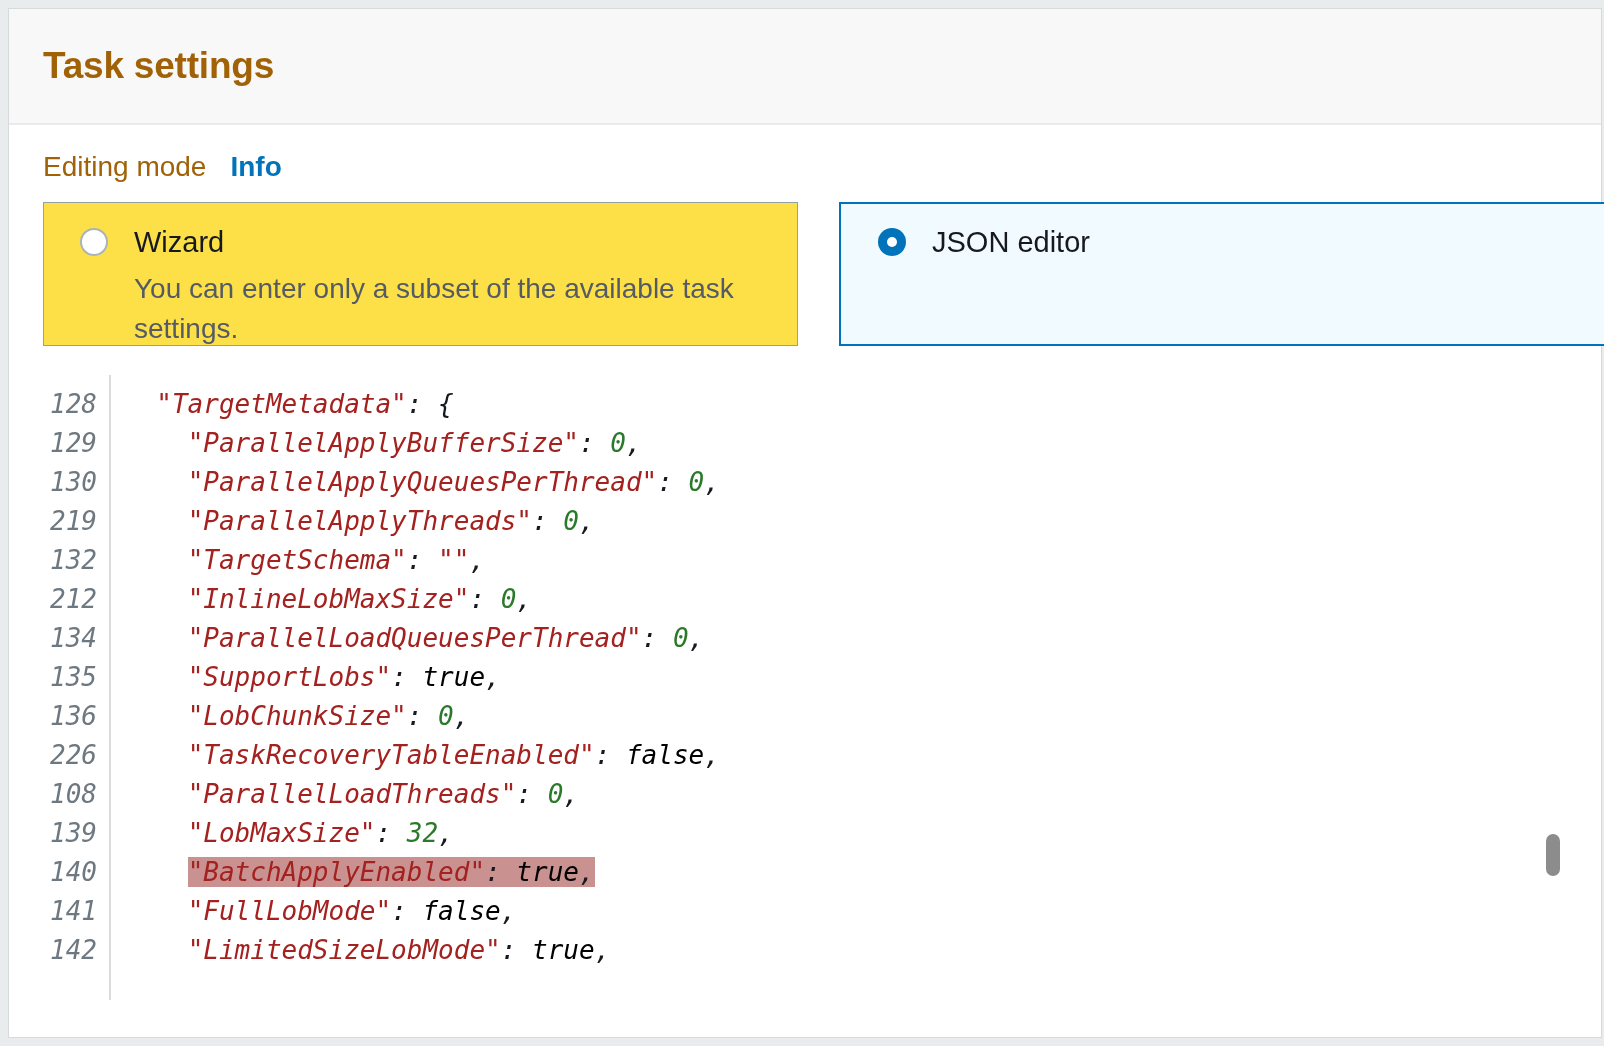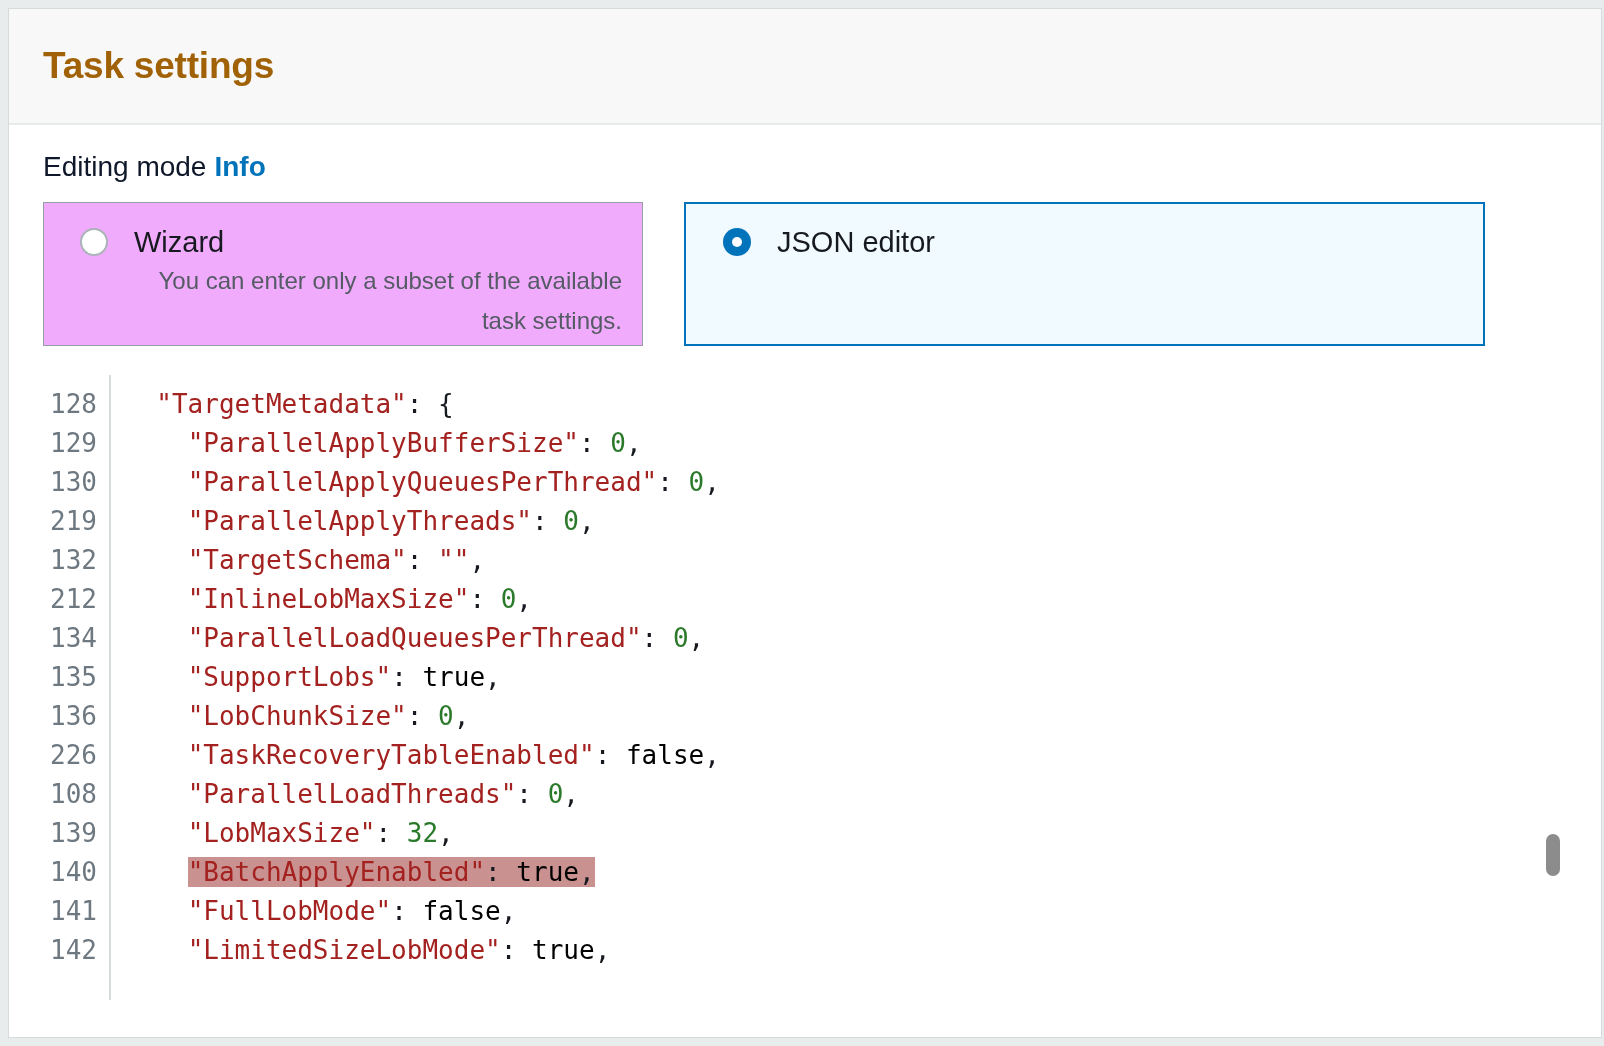--- a/index.html
+++ b/index.html
@@ -27,32 +27,32 @@
     box-sizing:border-box;
   }
   .card-title{
     font-size:37px;font-weight:700;color:#a16207;letter-spacing:-0.2px;
   }
   .card-body{position:relative;height:910px;}
   .field-row{
     position:absolute;top:26px;left:34px;
     font-size:28px;
   }
-  .field-label{color:#0f172a;}
+  .field-label{color:#a16207;}
   .info-link{
-    color:#0073bb;font-weight:700;margin-left:8px;text-decoration:none;cursor:pointer;
+    color:#0073bb;font-weight:700;margin-left:24px;text-decoration:none;cursor:pointer;
   }
   .tiles{
     position:absolute;top:77px;left:34px;
     display:flex;gap:41px;
   }
   .tile{
     box-sizing:border-box;
-    width:600px;height:144px;
-    background:#f0abfc;
+    width:755px;height:144px;
+    background:#fde047;
     border:1px solid #95a0a5;
     padding:20px 20px 0 36px;
     cursor:pointer;
   }
   .tile.selected{
     width:801px;
     border:2px solid #0073bb;
     background:#f1faff;
     padding:19px 19px 0 37px;
   }
@@ -71,31 +71,30 @@
   }
   .radio.checked::after{
     content:"";position:absolute;left:9px;top:9px;width:10px;height:10px;
     border-radius:50%;background:#ffffff;
   }
   .tile-text{margin-left:26px;}
   .tile-title{
     font-size:29px;font-weight:500;color:#16191f;line-height:38px;
   }
   .tile-desc{
-    margin-top:0;
-    font-size:24px;color:#545b64;line-height:40px;
+    margin-top:8px;
+    font-size:28px;color:#545b64;line-height:40px;
     white-space:pre-line;
-    text-align:right;
   }
   
   .editor{
     position:absolute;top:250px;left:0;right:0;
     display:flex;
     font-family:"DejaVu Sans Mono", monospace;
-    font-size:26px;line-height:39px;
+    font-size:26px;line-height:39px;font-style:italic;
   }
   .gutter{
     box-sizing:border-box;
     width:102px;height:625px;
     border-right:2px solid #d8dcdc;
     padding:10px 12px 0 0;
     text-align:right;
     color:#6e7880;
   }
   .code{

